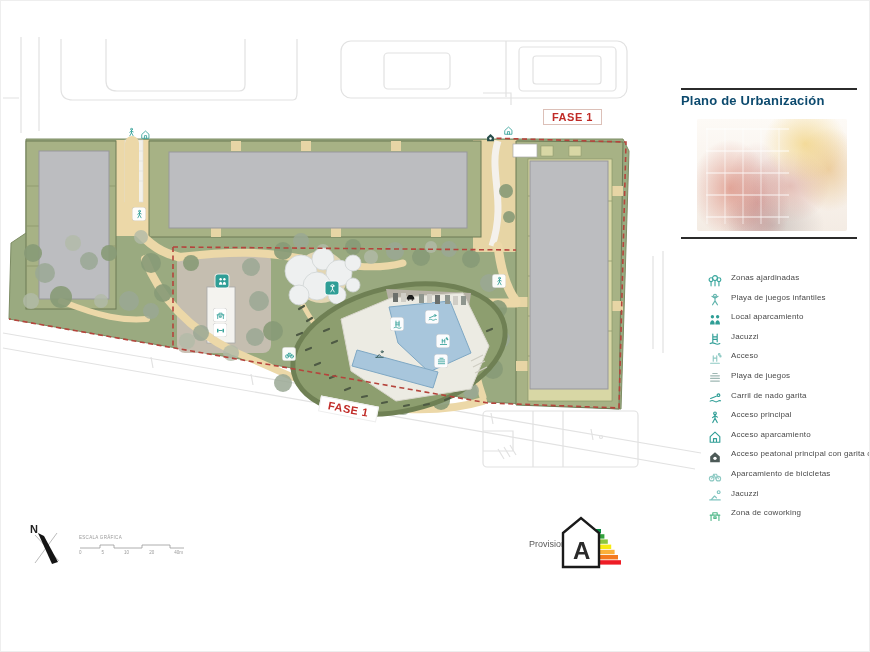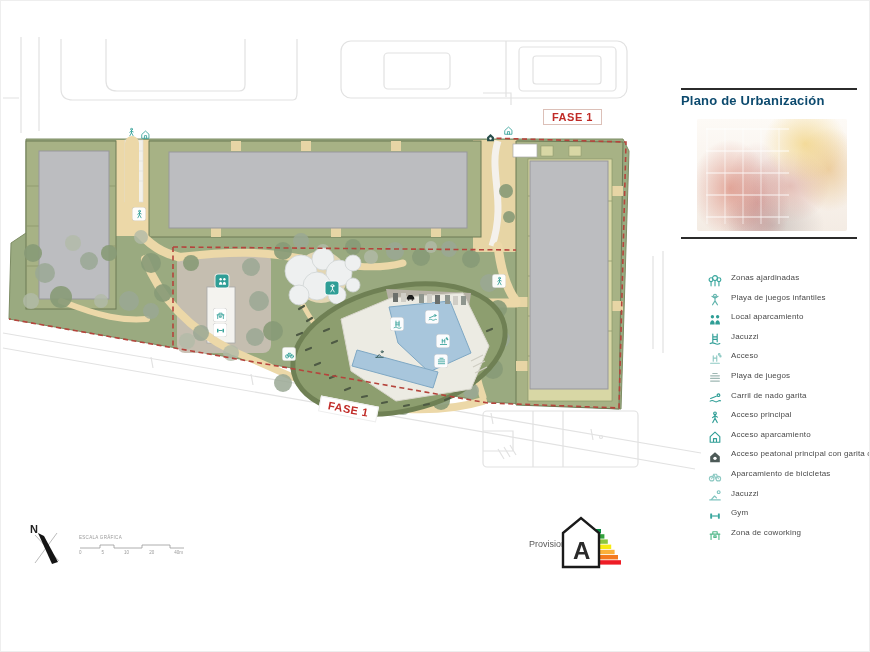--- a/index.html
+++ b/index.html
@@ -464,30 +464,20 @@
       <div class="lg-row">
         <span class="lg-ic" style="color: rgb(127, 196, 191);">
           <svg viewBox="0 0 16 16" fill="none" stroke="currentColor" stroke-width="1.3" stroke-linecap="round" stroke-linejoin="round">
             <circle cx="12.2" cy="3.6" r="1.6"></circle>
             <path d="M2 12.5h12M3.5 12.5L7.5 8l2.2 2.2"></path>
           </svg>
         </span>
         <span class="lg-tx">Jacuzzi</span>
       </div>
       <div class="lg-row">
-        <span class="lg-ic" style="color: rgb(58, 167, 158);">
-          <svg viewBox="0 0 16 16">
-            <rect x="2.5" y="5" width="2.2" height="6" rx=".5" fill="currentColor"></rect>
-            <rect x="11.3" y="5" width="2.2" height="6" rx=".5" fill="currentColor"></rect>
-            <path d="M4.7 8h6.6" stroke="currentColor" stroke-width="1.4"></path>
-          </svg>
-        </span>
-        <span class="lg-tx">Gym</span>
-      </div>
-      <div class="lg-row">
         <span class="lg-ic" style="color: rgb(82, 185, 138);">
           <svg viewBox="0 0 16 16" fill="none" stroke="currentColor" stroke-width="1.3" stroke-linecap="round" stroke-linejoin="round">
             <path d="M2.5 7h11M3.5 7v6M12.5 7v6M5.5 7V4.3h5V7"></path>
             <rect x="6.7" y="9" width="2.6" height="1.8"></rect>
           </svg>
         </span>
         <span class="lg-tx">Zona de coworking</span>
       </div>
     </div>
 

